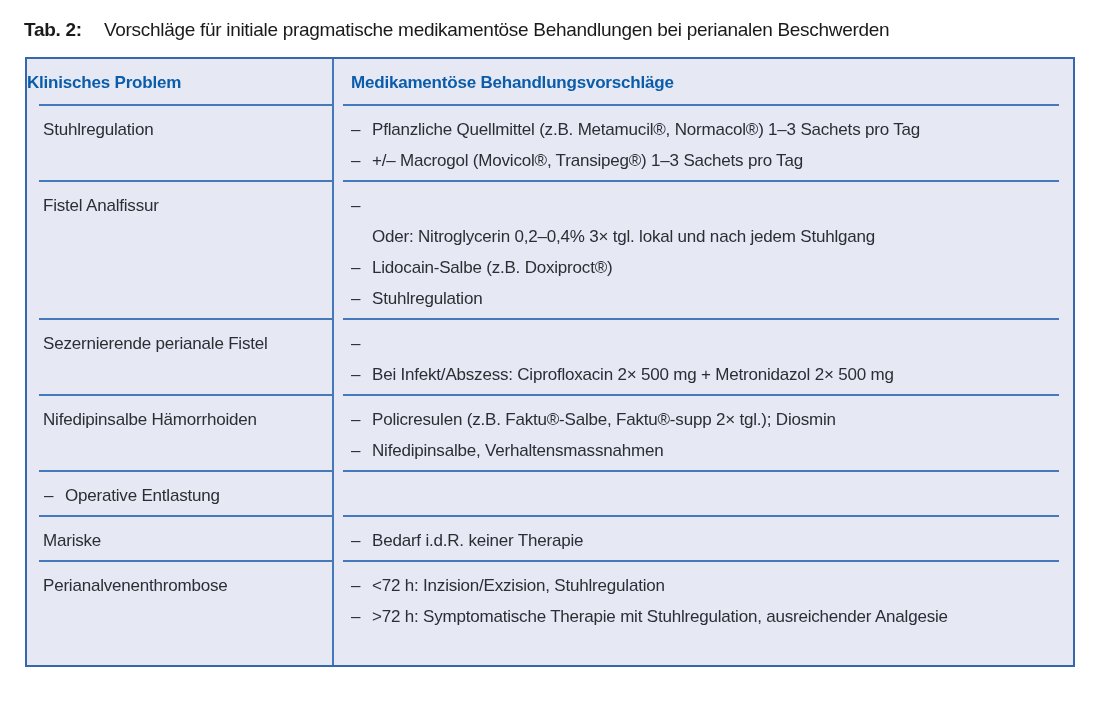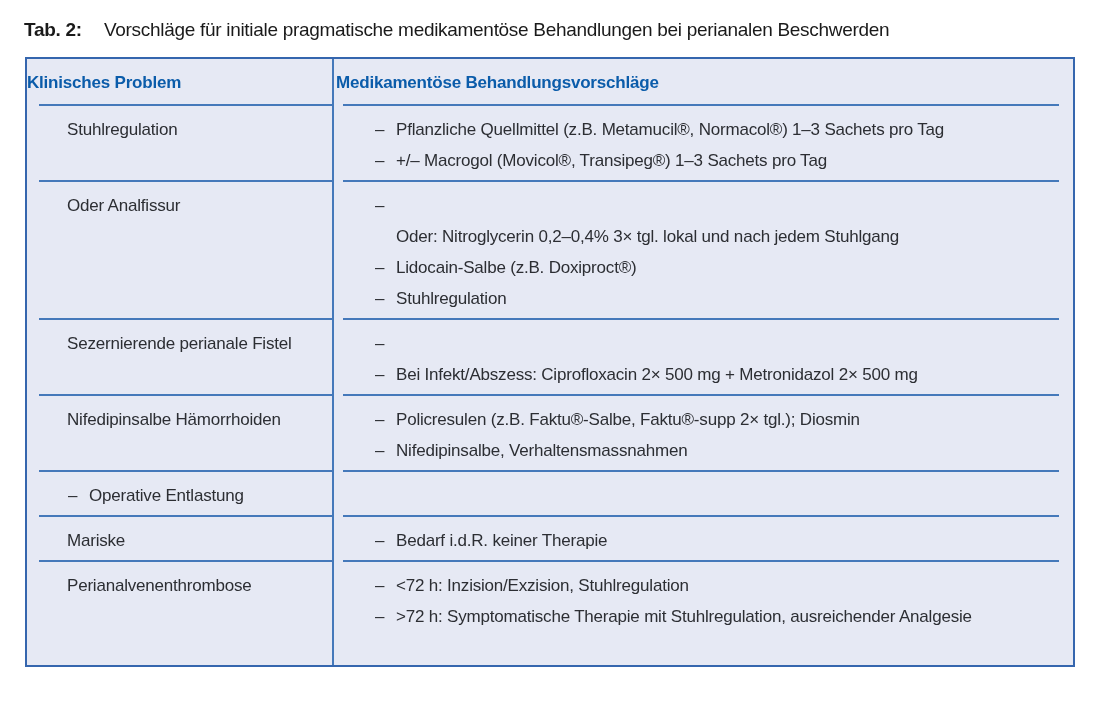--- a/index.html
+++ b/index.html
@@ -38,25 +38,25 @@
     position:absolute;top:0;bottom:0;left:305px;width:2px;
     background:var(--separator,#4579ba);
   }
   .header-row{display:flex;}
   .hcell{
     font-weight:bold;color:var(--header-text,#0b5caa);
     font-size:17px;line-height:20px;letter-spacing:-0.2px;
     padding:14px 0 11px 0;white-space:nowrap;
   }
   .hcell.h1{flex:0 0 307px;}
-  .hcell.h2{flex:1;padding-left:2px;}
+  .hcell.h2{flex:1;padding-left:17px;}
   .sep{display:flex;height:2px;}
   .sep-l{flex:0 0 293px;margin-left:12px;background:var(--separator,#4579ba);}
   .sep-r{flex:1;margin-left:11px;margin-right:14px;background:var(--separator,#4579ba);}
-  .row{display:flex;padding-left:24px;}
+  .row{display:flex;}
   .cell{font-size:17px;line-height:31px;letter-spacing:-0.2px;color:var(--body-text,#2c2e33);}
   .cell.problem{flex:0 0 307px;padding:8px 6px 4px 16px;white-space:nowrap;}
   .cell.treatments{flex:1;padding:8px 8px 4px 17px;}
   .line{display:flex;white-space:nowrap;}
   .dash{flex:0 0 21px;}
 </style>
 </head>
 <body>
 
 <div class="page">
@@ -90,21 +90,21 @@
               <span class="dash">–</span>
               <span class="ltext">+/– Macrogol (Movicol®, Transipeg®) 1–3 Sachets pro Tag</span>
             </div>
           </div>
         </div>
         <div class="sep">
           <span class="sep-l"></span>
           <span class="sep-r"></span>
         </div>
         <div class="row">
-          <div class="cell problem">Oder Analfissur</div>
+          <div class="cell problem">Fistel Analfissur</div>
           <div class="cell treatments">
             <div class="line">
               <span class="dash">–</span>
             </div>
             <div class="line">
               <span class="dash"></span>
               <span class="ltext">Oder: Nitroglycerin 0,2–0,4% 3× tgl. lokal und nach jedem Stuhlgang</span>
             </div>
             <div class="line">
               <span class="dash">–</span>

